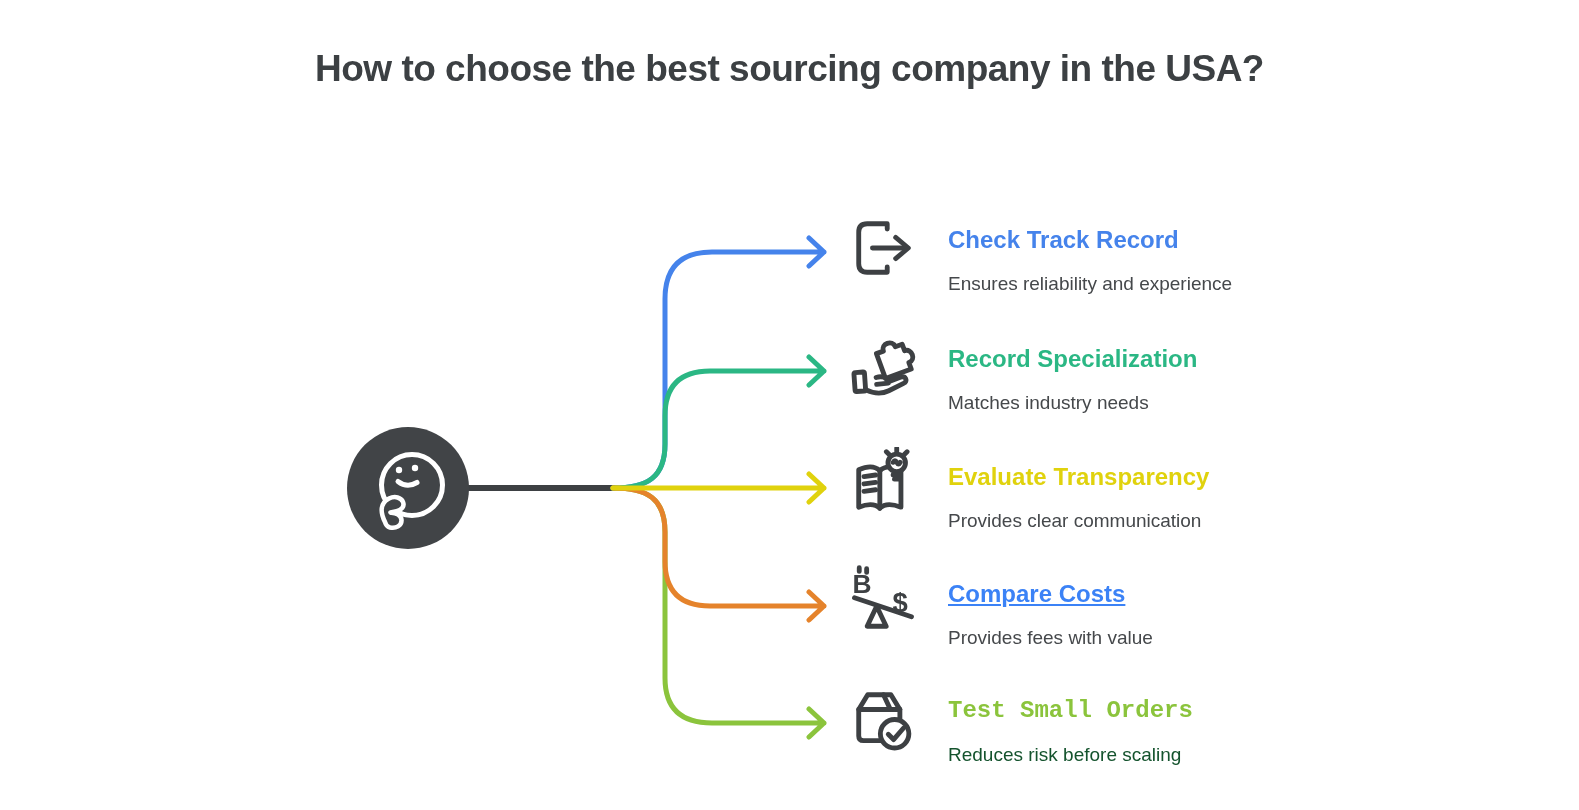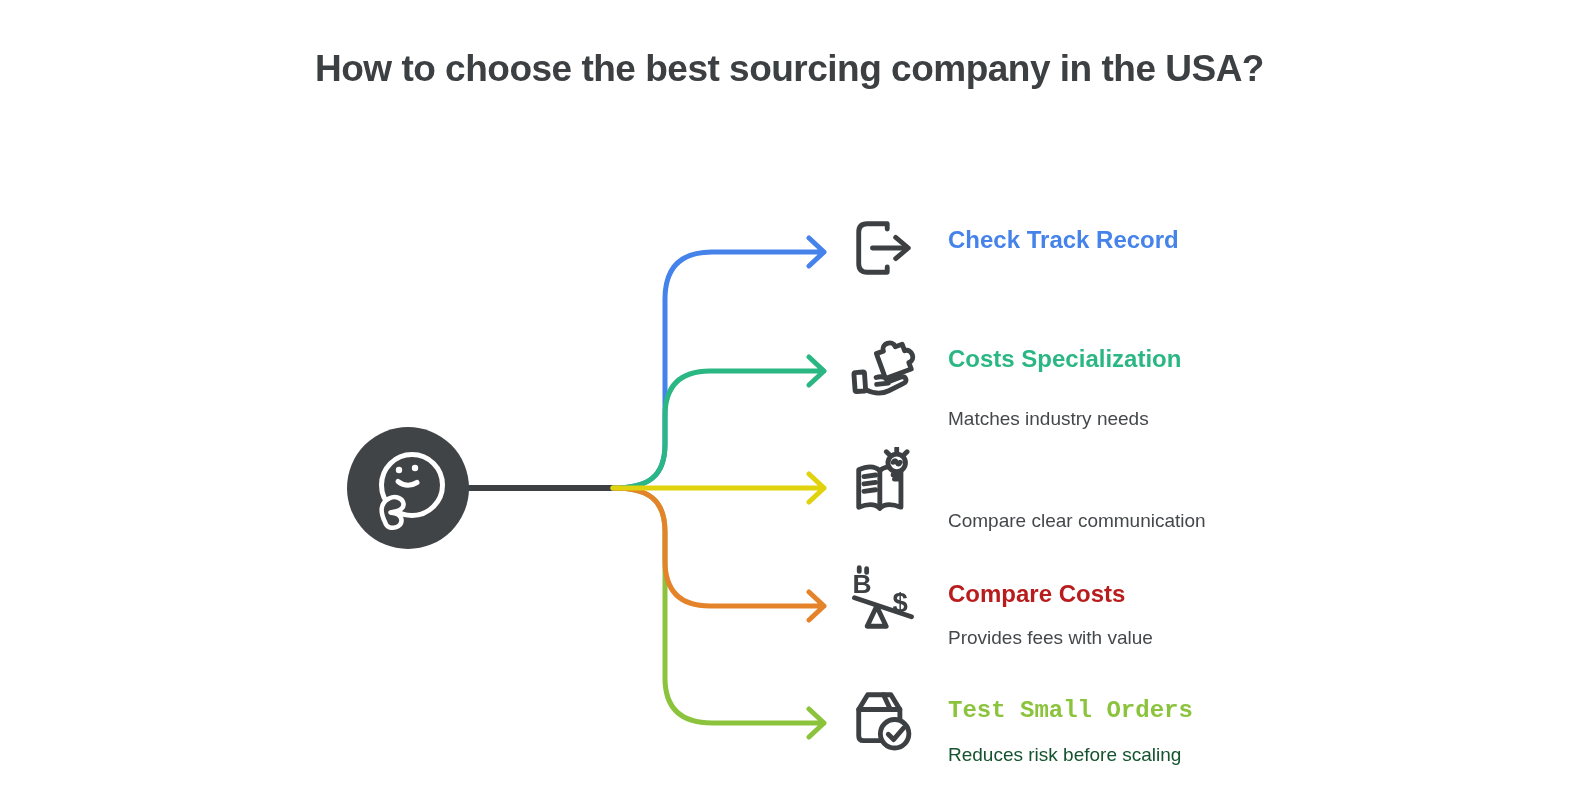--- a/index.html
+++ b/index.html
@@ -64,61 +64,63 @@
 
 <div class="item" style="top:210px;">
   <span class="icon" style="color: rgb(61, 64, 67);">
     <svg viewBox="0 0 72 72">
       <path class="ic" d="M40 18 V13 H21 Q13 13 13 21 V51 Q13 59 21 59 H40 V54"></path>
       <path class="ic" d="M26 36 H59"></path>
       <path class="ic" d="M48 26 L60 36 L48 46"></path>
     </svg>
   </span>
   <div class="item-label" style="color: rgb(69, 131, 235);">Check Track Record</div>
+  <div class="item-desc" style="color: rgb(69, 72, 75);">Ensures reliability and experience</div>
 </div>
 
 <div class="item" style="top:329px;">
   <span class="icon" style="color: rgb(61, 64, 67);">
     <svg viewBox="0 0 72 72">
       <path class="ic" transform="rotate(-20 46 27)" d="M32 18 h7 c0 -7.5 12 -7.5 12 0 h7 v6.5 c7.5 0 7.5 12 0 12 v6.5 h-26 z"></path>
       <rect class="ic" x="9" y="41" width="10" height="18" rx="1.5" transform="rotate(-4 14 50)"></rect>
       <path class="ic" d="M19.5 57.5 c8 4 16 4 22 1 l14 -7 c4.5 -2 2 -7.6 -3 -5.8 l-10 3.8 c-2.5 -3.8 -8 -5.3 -13 -3.6"></path>
       <path class="ic" d="M30 52.5 l11 -1.2"></path>
     </svg>
   </span>
-  <div class="item-label" style="color: rgb(43, 183, 132);">Costs Specialization</div>
-  <div class="item-desc" style="color: rgb(69, 72, 75); margin-top: 16px;">Matches industry needs</div>
+  <div class="item-label" style="color: rgb(43, 183, 132);">Record Specialization</div>
+  <div class="item-desc" style="color: rgb(69, 72, 75);">Matches industry needs</div>
 </div>
 
 <div class="item" style="top:447px;">
   <span class="icon" style="color: rgb(61, 64, 67);">
     <svg viewBox="0 0 72 72">
       <path class="ic" d="M13 21.5 C22 17.5 29 18.5 33 22.5 V58 C29 54 22 53.5 13 57 Z"></path>
       <path class="ic" d="M33 22.5 C37 18.5 44 17.5 53 21.5 V57 C44 53.5 37 54 33 58"></path>
       <path class="ic" d="M18 28 L29 26.5 M18 35 L29 33.5 M18 42 L29 40.5"></path>
       <circle class="ic-mask" cx="49" cy="15" r="8.3"></circle>
       <path class="ic" stroke-width="3.4" d="M45.6 14.5 q1.7 -3.2 3.4 0 q1.7 3.2 3.4 0"></path>
       <path class="ic" d="M45.5 26.5 h7 M46.8 30.5 h4.4"></path>
       <path class="ic" stroke-width="3.8" d="M49 1.2 v3.4 M39.2 4.5 l2.4 2.4 M58.8 4.5 l-2.4 2.4"></path>
     </svg>
   </span>
-  <div class="item-desc" style="color: rgb(69, 72, 75);">Compare clear communication</div>
+  <div class="item-label" style="color: rgb(224, 210, 13);">Evaluate Transparency</div>
+  <div class="item-desc" style="color: rgb(69, 72, 75);">Provides clear communication</div>
 </div>
 
 <div class="item" style="top:564px;">
   <span class="icon" style="color: rgb(61, 64, 67);">
     <svg viewBox="0 0 72 72">
       <path class="ic" d="M9 32 L63 50"></path>
       <path class="ic" d="M21 59 L30 40 L39 59 Z"></path>
       <text class="ic-text" x="7" y="27" font-size="25">B</text>
       <path class="ic" stroke-width="3.8" d="M13.5 3.5 V7 M20.5 4.5 V8"></path>
       <text class="ic-text" x="45" y="45" font-size="26">$</text>
     </svg>
   </span>
-  <div class="item-label" style="color: #b91c1c;">Compare Costs</div>
+  <div class="item-label" style="color: #3b82f6; text-decoration: underline;">Compare Costs</div>
   <div class="item-desc" style="color: rgb(69, 72, 75);">Provides fees with value</div>
 </div>
 
 <div class="item" style="top:681px;">
   <span class="icon" style="color: rgb(61, 64, 67);">
     <svg viewBox="0 0 72 72">
       <path class="ic" d="M13 27 L21.5 13 H43.5 L52 27 V52 Q52 56.5 47.5 56.5 H17.5 Q13 56.5 13 52 Z"></path>
       <path class="ic" d="M13 27 H52"></path>
       <path class="ic" d="M36.5 13 L43 27"></path>
       <circle class="ic-mask" cx="47" cy="50" r="13.5"></circle>

